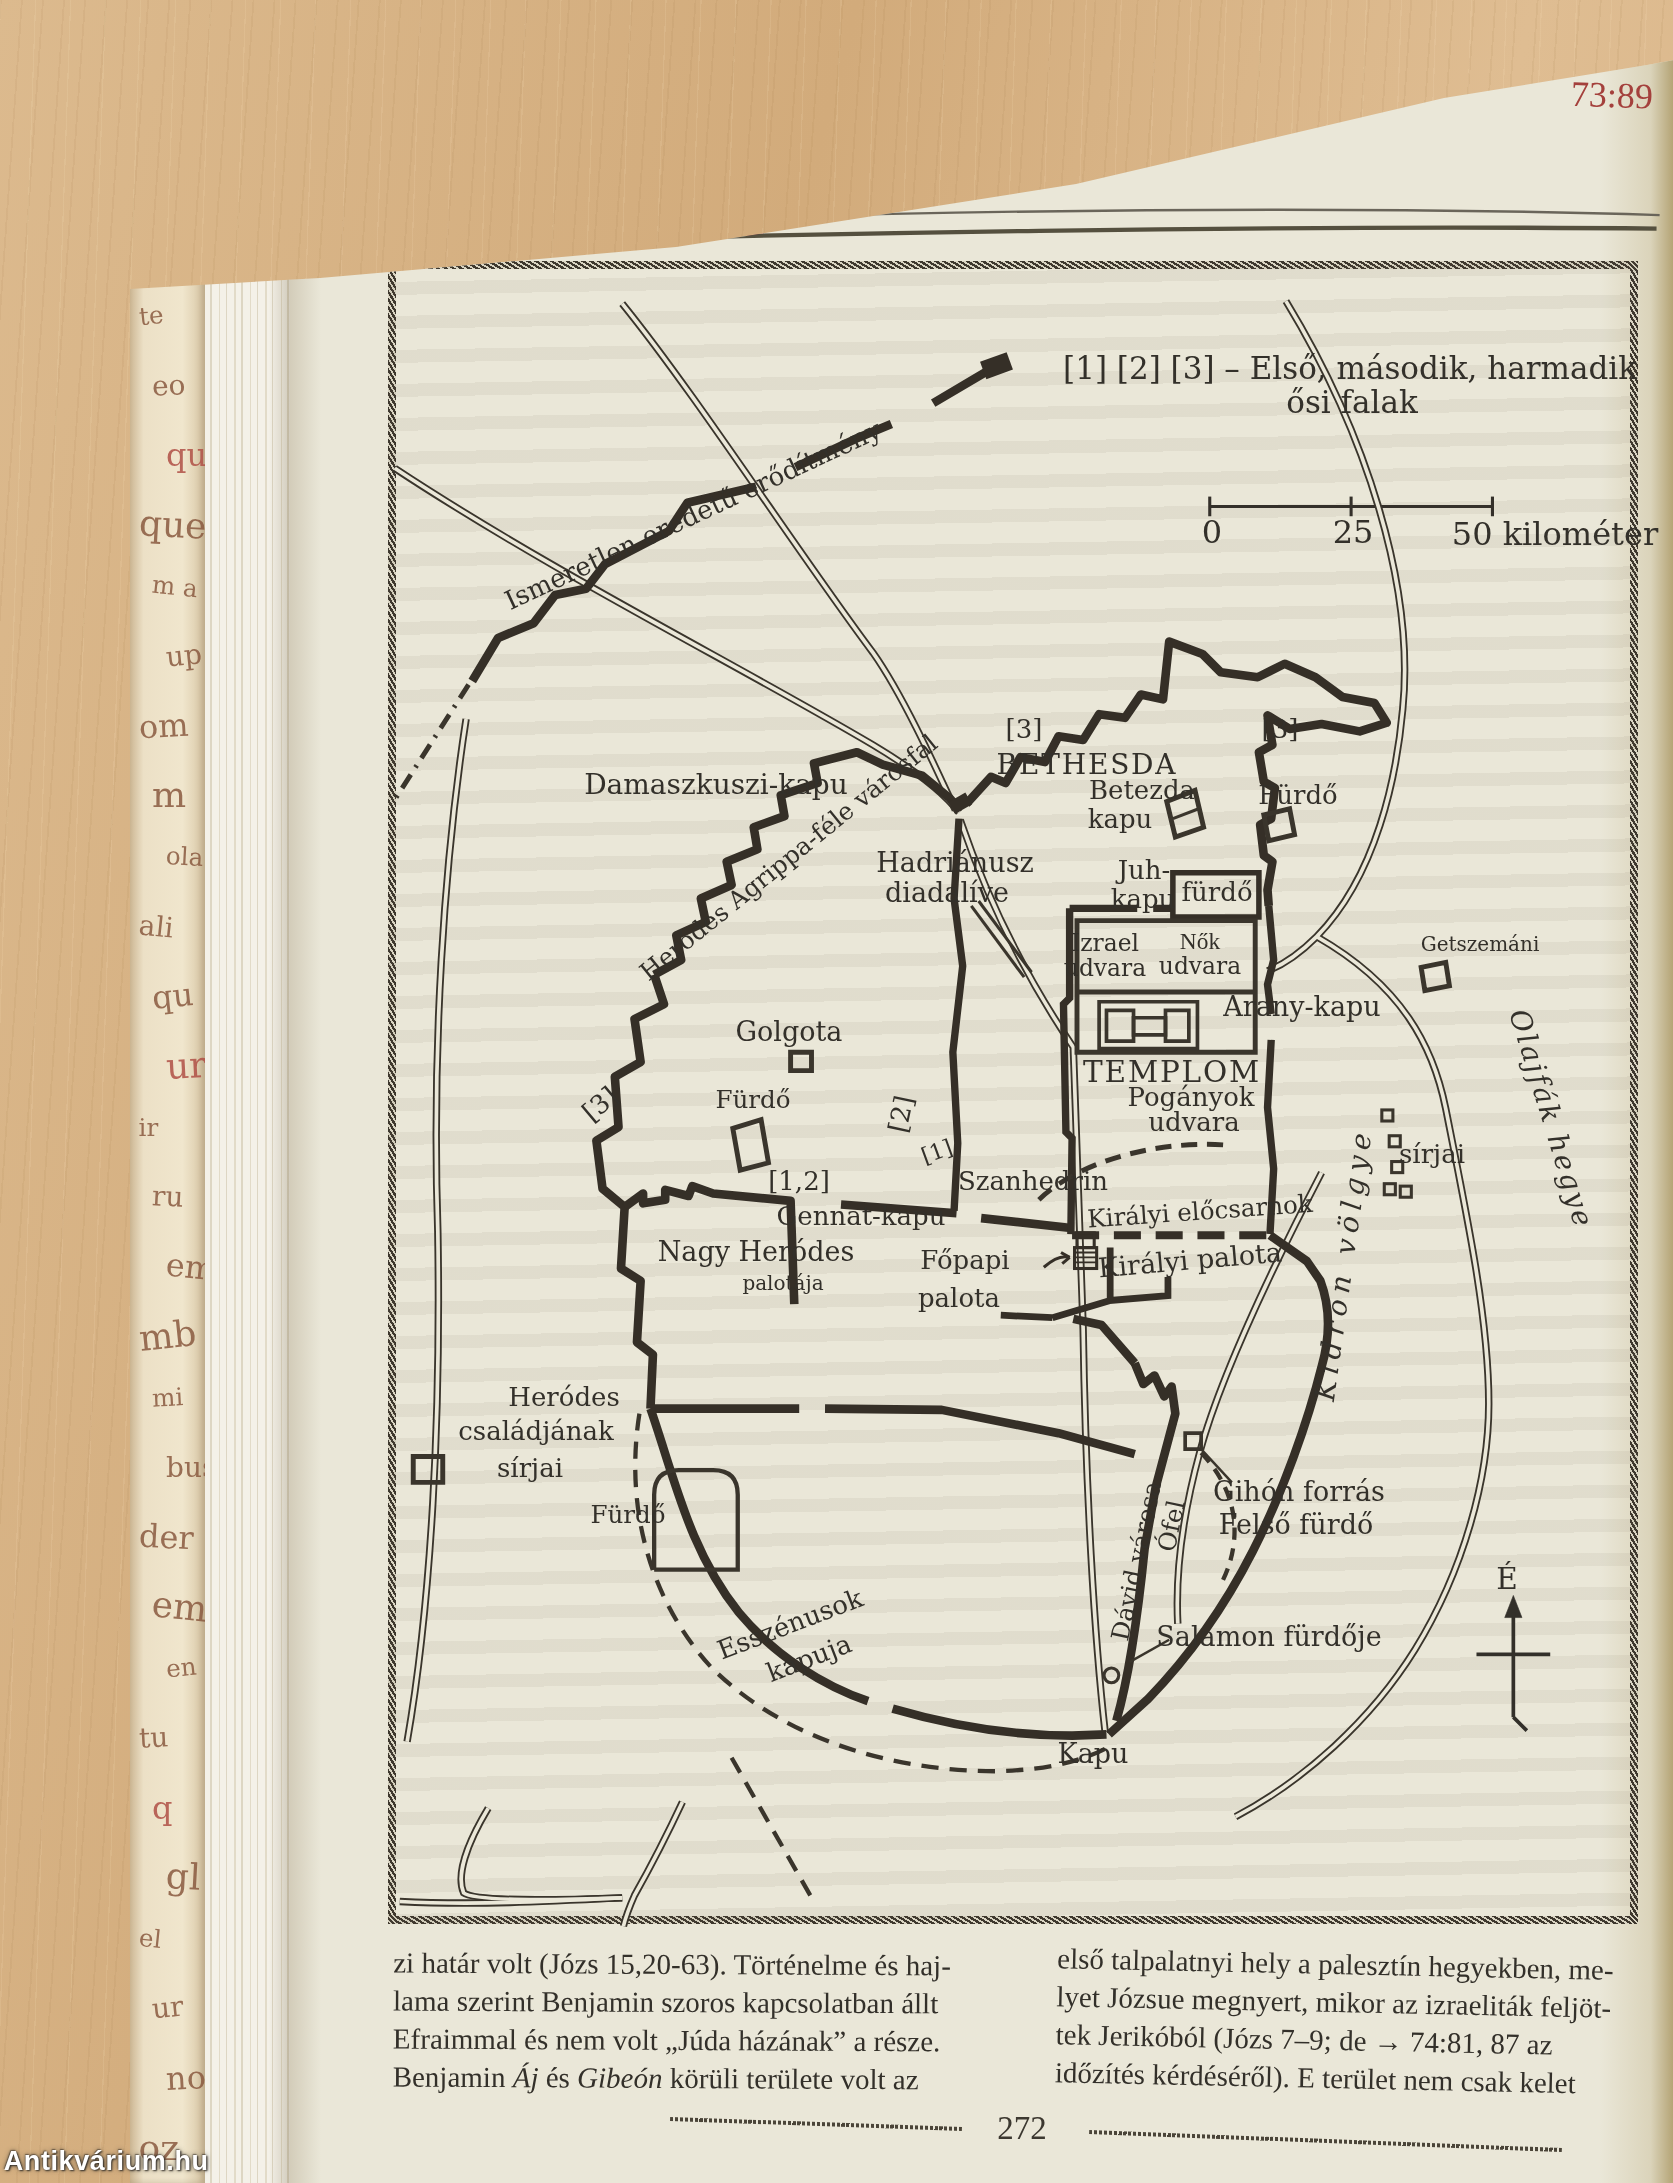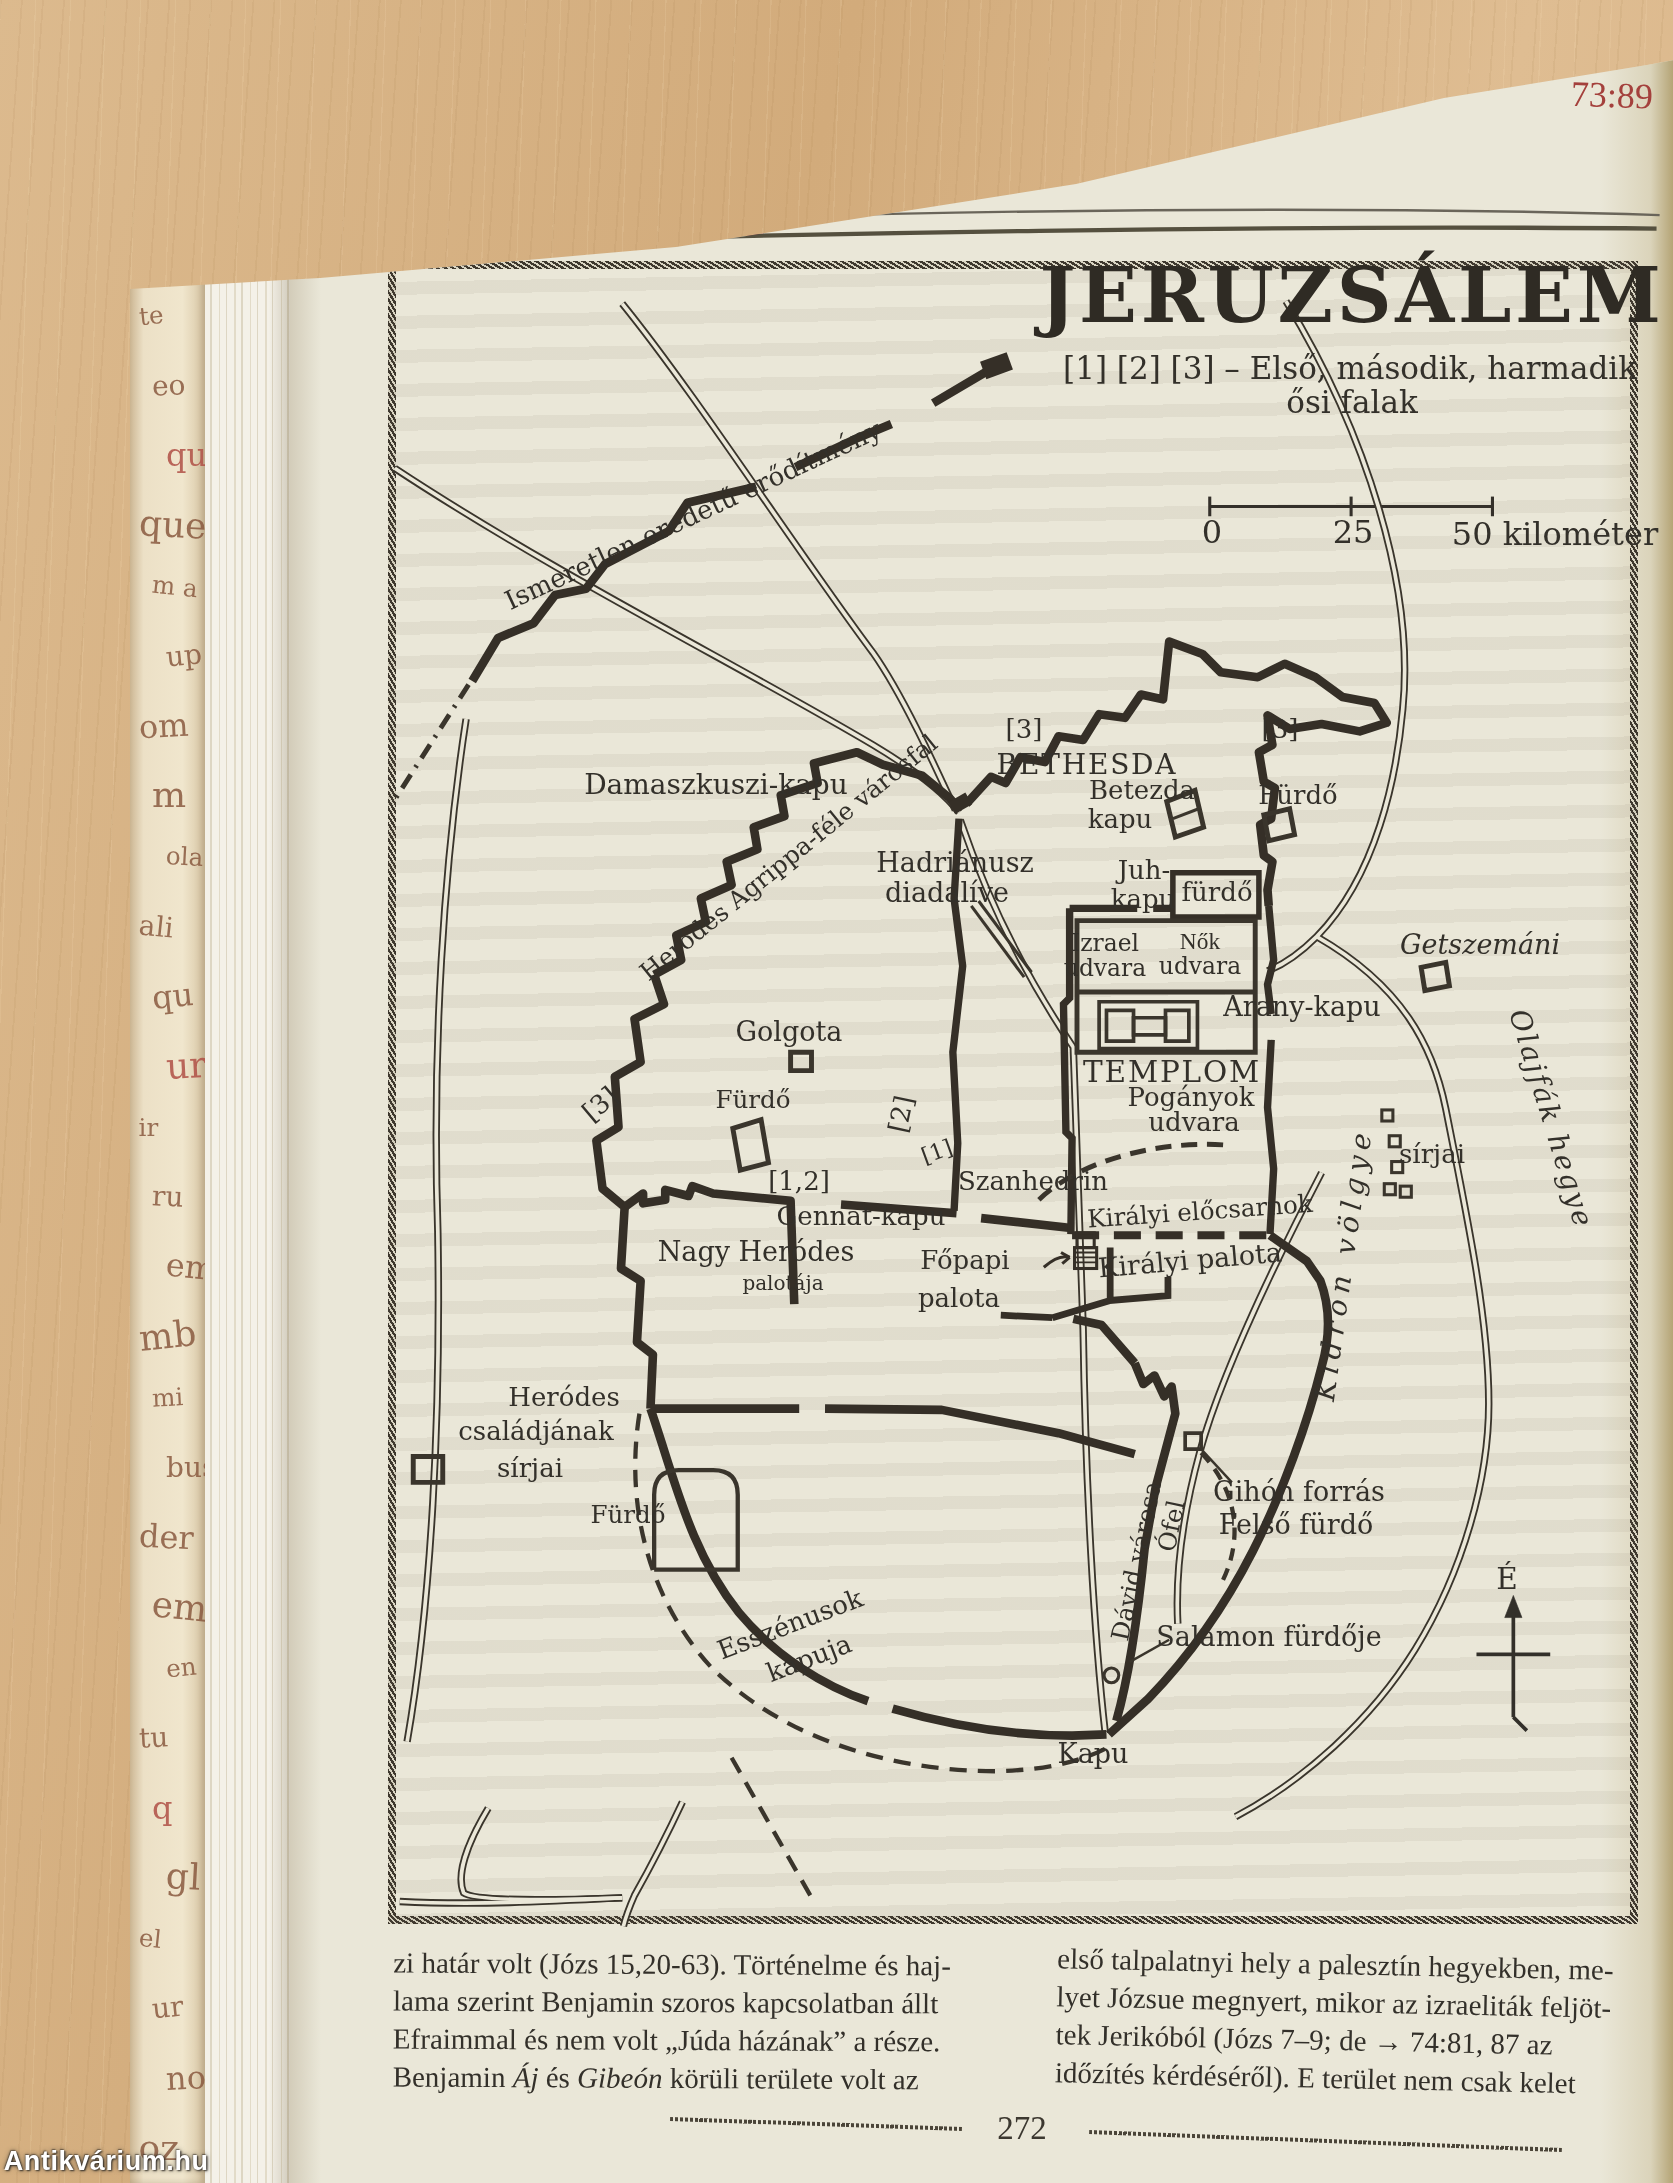--- a/index.html
+++ b/index.html
@@ -240,21 +240,20 @@
 
     <g stroke="#33302a" fill="#33302a">
       <polygon points="2462,2596 2448,2632 2476,2632"></polygon>
       <path d="M2462,2624 V2794 M2402,2692 H2522 M2462,2794 L2484,2816" stroke-width="6" fill="none"></path>
     </g>
 
     <rect x="1546" y="1296" width="32" height="22" fill="#352f27" transform="rotate(-30 1562 1307)"></rect>
     <rect x="1598" y="580" width="46" height="30" fill="#352f27" transform="rotate(-20 1621 595)"></rect>
   </svg>
 
-  <div id="map-title" class="mapfont">JERUZSÁLEM</div>
   <div class="legend-line mapfont" style="left:1350px;top:368px;">[1] [2] [3] – Első, második, harmadik</div>
   <div class="legend-line mapfont" style="left:1352px;top:402px;">ősi falak</div>
   <div class="scale-num mapfont" style="left:1212px;top:532px;">0</div>
   <div class="scale-num mapfont" style="left:1353px;top:532px;">25</div>
   <div class="scale-num mapfont" style="left:1555px;top:534px;">50 kilométer</div>
   <div id="map-labels-layer">
       <span class="map-label mapfont" style="left: 693px; top: 515px; font-size: 26px; transform: translate(-50%, -50%) rotate(-25deg);">Ismeretlen eredetű erődítmény</span>
       <span class="map-label mapfont" style="left: 716px; top: 785px; font-size: 28px; transform: translate(-50%, -50%) rotate(0deg);">Damaszkuszi-kapu</span>
       <span class="map-label mapfont" style="left: 789px; top: 858px; font-size: 24.6px; transform: translate(-50%, -50%) rotate(-39deg);">Heródes Agrippa-féle városfal</span>
       <span class="map-label mapfont" style="left: 955px; top: 862px; font-size: 27px; transform: translate(-50%, -50%) rotate(0deg);">Hadriánusz</span>
@@ -266,21 +265,21 @@
       <span class="map-label mapfont" style="left: 1298px; top: 795px; font-size: 26px; transform: translate(-50%, -50%) rotate(0deg);">Fürdő</span>
       <span class="map-label mapfont" style="left: 1280px; top: 729px; font-size: 26px; transform: translate(-50%, -50%) rotate(0deg);">[3]</span>
       <span class="map-label mapfont" style="left: 1144px; top: 870px; font-size: 26px; transform: translate(-50%, -50%) rotate(0deg);">Juh-</span>
       <span class="map-label mapfont" style="left: 1143px; top: 899px; font-size: 26px; transform: translate(-50%, -50%) rotate(0deg);">kapu</span>
       <span class="map-label mapfont" style="left: 1217px; top: 892px; font-size: 26px; transform: translate(-50%, -50%) rotate(0deg);">fürdő</span>
       <span class="map-label mapfont" style="left: 1105px; top: 944px; font-size: 23.4px; transform: translate(-50%, -50%) rotate(0deg);">Izrael</span>
       <span class="map-label mapfont" style="left: 1105px; top: 969px; font-size: 23.4px; transform: translate(-50%, -50%) rotate(0deg);">udvara</span>
       <span class="map-label mapfont" style="left: 1200px; top: 942px; font-size: 23.4px; transform: translate(-50%, -50%) rotate(0deg); font-family: Liberation Serif, serif;">Nők</span>
       <span class="map-label mapfont" style="left: 1200px; top: 967px; font-size: 23.4px; transform: translate(-50%, -50%) rotate(0deg);">udvara</span>
       <span class="map-label mapfont" style="left: 1302px; top: 1006px; font-size: 27px; transform: translate(-50%, -50%) rotate(0deg);">Arany-kapu</span>
-      <span class="map-label mapfont" style="left: 1480px; top: 944px; font-size: 27px; font-style: italic; transform: translate(-50%, -50%) rotate(0deg);">Getszemáni</span>
+      <span class="map-label mapfont" style="left: 1480px; top: 944px; font-size: 20px; transform: translate(-50%, -50%) rotate(0deg);">Getszemáni</span>
       <span class="map-label mapfont" style="left: 1172px; top: 1065px; font-size: 29.5px; letter-spacing: 1.8px; transform: translate(-50%, -50%) rotate(0deg); margin-top: 8px;">TEMPLOM</span>
       <span class="map-label mapfont" style="left: 1191px; top: 1097px; font-size: 26px; transform: translate(-50%, -50%) rotate(0deg);">Pogányok</span>
       <span class="map-label mapfont" style="left: 1194px; top: 1122px; font-size: 26px; transform: translate(-50%, -50%) rotate(0deg);">udvara</span>
       <span class="map-label mapfont" style="left: 789px; top: 1031px; font-size: 27px; transform: translate(-50%, -50%) rotate(0deg);">Golgota</span>
       <span class="map-label mapfont" style="left: 753px; top: 1100px; font-size: 24.6px; transform: translate(-50%, -50%) rotate(0deg);">Fürdő</span>
       <span class="map-label mapfont" style="left: 600px; top: 1104px; font-size: 26px; transform: translate(-50%, -50%) rotate(-40deg);">[3]</span>
       <span class="map-label mapfont" style="left: 901px; top: 1114px; font-size: 26px; transform: translate(-50%, -50%) rotate(-78deg);">[2]</span>
       <span class="map-label mapfont" style="left: 937px; top: 1152px; font-size: 22px; transform: translate(-50%, -50%) rotate(-20deg);">[1]</span>
       <span class="map-label mapfont" style="left: 799px; top: 1181px; font-size: 26px; transform: translate(-50%, -50%) rotate(0deg);">[1,2]</span>
       <span class="map-label mapfont" style="left: 1033px; top: 1181px; font-size: 26px; transform: translate(-50%, -50%) rotate(0deg);">Szanhedrin</span>

